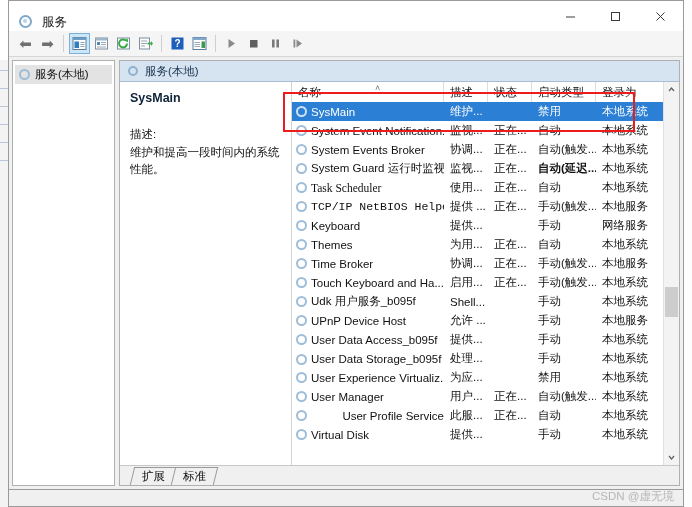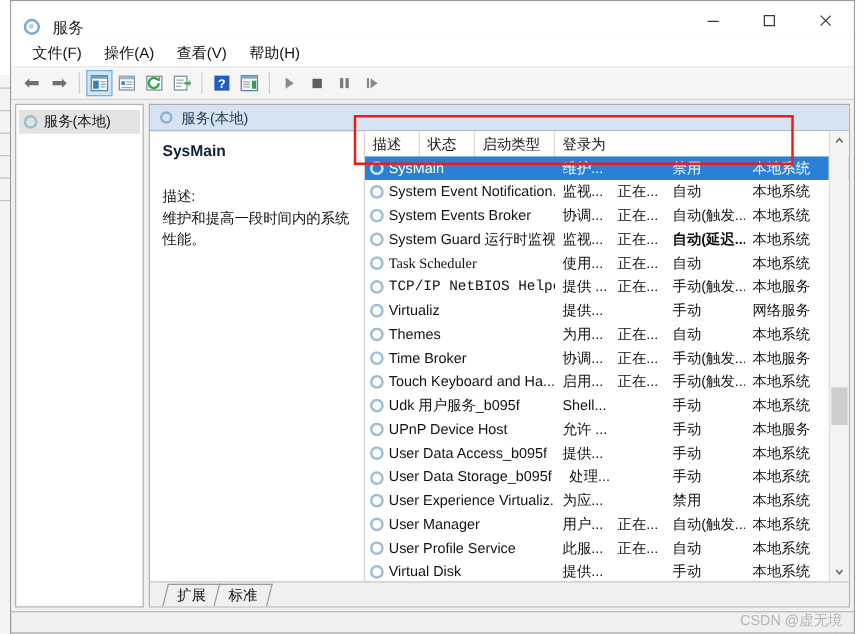--- a/index.html
+++ b/index.html
@@ -471,26 +471,20 @@
       </div>
       <div class="win-btn">
         <svg width="13" height="13" viewBox="0 0 13 13">
             <line x1="2.5" y1="2.5" x2="10.5" y2="10.5" stroke="#3a3a3a" stroke-width="1"></line>
             <line x1="10.5" y1="2.5" x2="2.5" y2="10.5" stroke="#3a3a3a" stroke-width="1"></line>
           </svg>
       </div>
     </div>
   </div>
 
-  <div class="menubar">
-    <div class="menu-item">文件(F)</div>
-    <div class="menu-item">操作(A)</div>
-    <div class="menu-item">查看(V)</div>
-    <div class="menu-item">帮助(H)</div>
-  </div>
 
   <div class="toolbar">
     <div class="tb-btn">
       <span class="arrow-glyph">⬅</span>
     </div>
     <div class="tb-btn">
       <span class="arrow-glyph">➡</span>
     </div>
     <div class="tb-sep"></div>
 
@@ -595,20 +589,24 @@
 
         <div class="detail-col">
           <div class="detail-title">SysMain</div>
           <div class="detail-label">描述:</div>
           <div class="detail-desc">维护和提高一段时间内的系统性能。</div>
         </div>
 
         <div class="list-col">
 
           <div class="list-header">
+            <div class="hcell c-name">
+              <span>名称</span>
+              <span class="sort-caret">˄</span>
+            </div>
             <div class="hcell c-desc">描述</div>
             <div class="hcell c-state">状态</div>
             <div class="hcell c-start">启动类型</div>
             <div class="hcell c-logon">登录为</div>
           </div>
 
           <div class="list-rows" id="rows-host">
               <div class="row selected">
                 <div class="cell c-name" style="width: 152px;">
                   <span class="row-gear"></span>
@@ -665,21 +663,21 @@
                   <span>TCP/IP NetBIOS Helper</span>
                 </div>
                 <div class="cell" style="width: 44px;">提供 ...</div>
                 <div class="cell" style="width: 44px;">正在...</div>
                 <div class="cell" style="width: 64px;">手动(触发...</div>
                 <div class="cell" style="width: 60px;">本地服务</div>
               </div>
               <div class="row">
                 <div class="cell c-name" style="width: 152px;">
                   <span class="row-gear"></span>
-                  <span>Virtualiz</span>
+                  <span>Keyboard</span>
                 </div>
                 <div class="cell" style="width: 44px;">提供...</div>
                 <div class="cell" style="width: 44px;"></div>
                 <div class="cell" style="width: 64px;">手动</div>
                 <div class="cell" style="width: 60px;">网络服务</div>
               </div>
               <div class="row">
                 <div class="cell c-name" style="width: 152px;">
                   <span class="row-gear"></span>
                   <span>Themes</span>
@@ -737,21 +735,21 @@
                 <div class="cell" style="width: 44px;">提供...</div>
                 <div class="cell" style="width: 44px;"></div>
                 <div class="cell" style="width: 64px;">手动</div>
                 <div class="cell" style="width: 60px;">本地系统</div>
               </div>
               <div class="row">
                 <div class="cell c-name" style="width: 152px; align-items: flex-end;">
                   <span class="row-gear"></span>
                   <span>User Data Storage_b095f</span>
                 </div>
-                <div class="cell" style="width: 44px; text-align: right;">处理...</div>
+                <div class="cell" style="width: 44px;">处理...</div>
                 <div class="cell" style="width: 44px;"></div>
                 <div class="cell" style="width: 64px;">手动</div>
                 <div class="cell" style="width: 60px;">本地系统</div>
               </div>
               <div class="row">
                 <div class="cell c-name" style="width: 152px;">
                   <span class="row-gear"></span>
                   <span>User Experience Virtualiz...</span>
                 </div>
                 <div class="cell" style="width: 44px;">为应...</div>
@@ -763,21 +761,21 @@
                 <div class="cell c-name" style="width: 152px;">
                   <span class="row-gear"></span>
                   <span>User Manager</span>
                 </div>
                 <div class="cell" style="width: 44px;">用户...</div>
                 <div class="cell" style="width: 44px;">正在...</div>
                 <div class="cell" style="width: 64px;">自动(触发...</div>
                 <div class="cell" style="width: 60px;">本地系统</div>
               </div>
               <div class="row">
-                <div class="cell c-name" style="width: 152px;">
+                <div class="cell c-name" style="width: 152px; justify-content: space-between;">
                   <span class="row-gear"></span>
                   <span>User Profile Service</span>
                 </div>
                 <div class="cell" style="width: 44px;">此服...</div>
                 <div class="cell" style="width: 44px;">正在...</div>
                 <div class="cell" style="width: 64px;">自动</div>
                 <div class="cell" style="width: 60px;">本地系统</div>
               </div>
               <div class="row">
                 <div class="cell c-name" style="width: 152px;">

